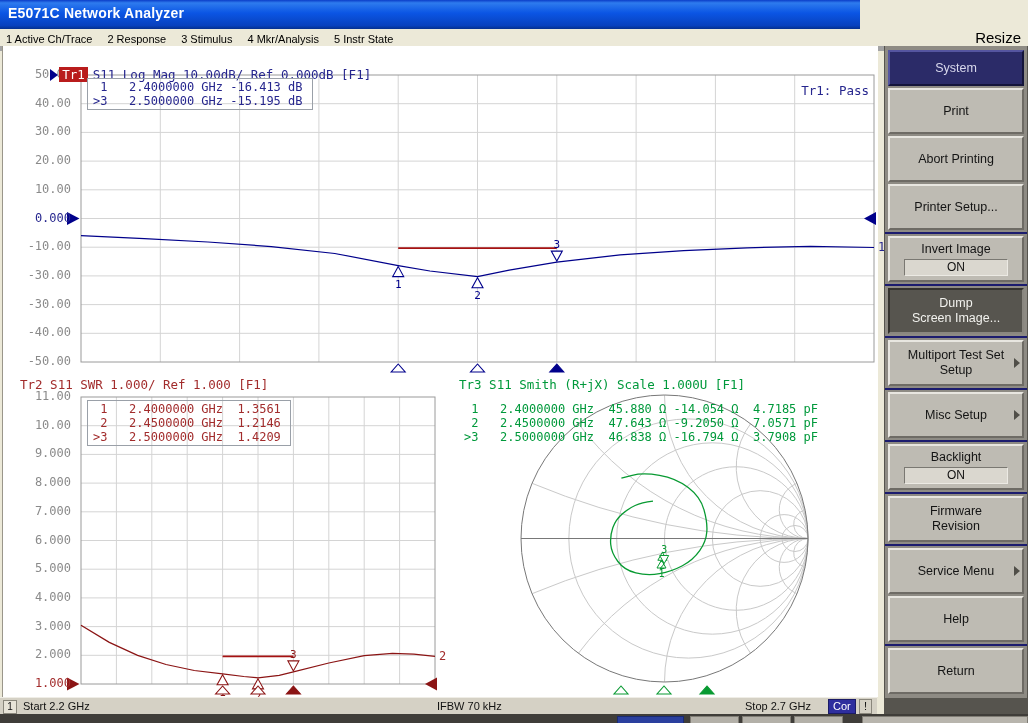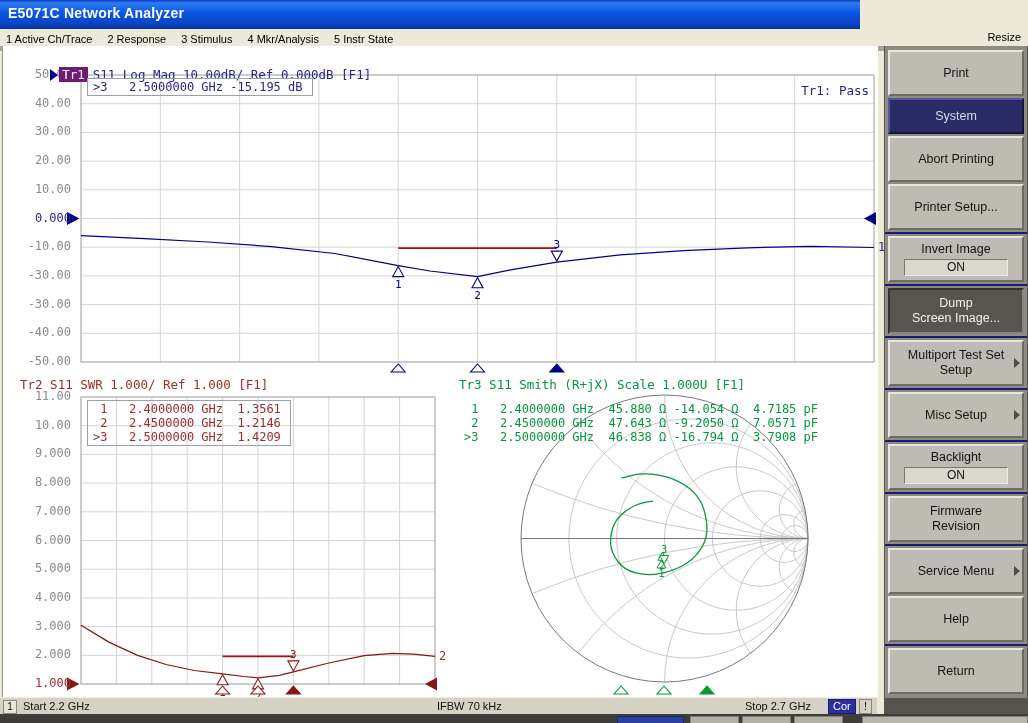--- a/index.html
+++ b/index.html
@@ -2,25 +2,25 @@
 <html><head>
 <meta charset="utf-8">
 <style>
   html,body{margin:0;padding:0;background:#777;}
   .screen{position:relative;width:1028px;height:723px;overflow:hidden;background:#ECE9D8;font-family:"Liberation Sans",sans-serif;}
   .titlebar{position:absolute;left:0;top:0;width:860px;height:29px;
     background:linear-gradient(180deg,#0B3DC8 0%,#2E7BEE 10%,#0B55E4 45%,#0841BE 88%,#05308F 100%);}
   .title-text{position:absolute;left:8px;top:5px;color:#fff;font-weight:bold;font-size:14px;letter-spacing:.2px;}
   .menubar{position:absolute;left:0;top:29px;width:1028px;height:17px;background:#ECE9D8;border-bottom:5px solid #a3a3a3;}
   .menu-item{display:inline-block;margin-left:6px;margin-right:9px;font-size:11px;color:#000;line-height:17px;cursor:default;}
-  .resize{position:absolute;right:7px;top:0;font-size:11px;line-height:17px;color:#000;}
+  .resize{position:absolute;right:7px;top:0;font-size:15px;line-height:17px;color:#000;}
   .display{position:absolute;left:2px;top:46px;width:875px;height:651px;background:#fff;border-left:1px solid #9a968a;}
   .tr-header{position:absolute;font:12.5px "DejaVu Sans Mono",monospace;white-space:pre;z-index:3;}
   .tri-right{display:inline-block;width:0;height:0;border-left:8px solid #00008B;border-top:6px solid transparent;border-bottom:6px solid transparent;vertical-align:-2px;margin-right:1px;}
-  .tr-box{background:#701a75;color:#fff;padding:0 3px;margin-right:5px;}
+  .tr-box{background:#b91c1c;color:#fff;padding:0 3px;margin-right:5px;}
   .mkbox{position:absolute;border:1px solid #9aa0a8;padding:1px 0 1px 5px;z-index:3;background:transparent;}
   .mkrows{position:absolute;padding:1px 0 1px 5px;z-index:3;}
   .mkrow{white-space:pre;font:12px "DejaVu Sans Mono",monospace;line-height:14px;}
   .pass{position:absolute;font:12.5px "DejaVu Sans Mono",monospace;text-align:right;z-index:3;}
   .statusbar{position:absolute;left:0;top:697px;width:877px;height:17px;background:#D5D1C5;border-top:1px solid #efede6;font-size:11px;color:#111;}
   .ch-box{position:absolute;left:3px;top:2px;width:12px;height:12px;border:1px solid #8a877c;background:#E8E4D8;text-align:center;line-height:12px;font-size:10px;}
   .st-start{position:absolute;left:23px;top:2px;}
   .st-ifbw{position:absolute;left:437px;top:2px;}
   .st-stop{position:absolute;left:745px;top:2px;}
   .cor{position:absolute;left:828px;top:1px;background:#2E2E9E;color:#fff;padding:0 4px;height:13px;line-height:13px;border:1px solid #1b1b66;}
@@ -61,20 +61,21 @@
   <div class="display" id="display">
     <div class="tr-header" id="hdr-tr1" style="left: 2px; top: 6px; color: rgb(38, 38, 142);">
       <span class="tri-right"></span><span class="tr-box">Tr1</span><span>S11 Log Mag 10.00dB/ Ref 0.000dB [F1]</span>
     </div>
     <div class="tr-header" id="hdr-tr2" style="left: 17px; top: 331px; color: rgb(162, 44, 44);">Tr2 S11 SWR 1.000/ Ref 1.000 [F1]</div>
     <div class="tr-header" id="hdr-tr3" style="left: 456px; top: 331px; color: rgb(0, 153, 59);">Tr3 S11 Smith (R+jX) Scale 1.000U [F1]</div>
 
     <div class="pass" id="pass-tr1" style="left: 690px; top: 37px; width: 176px; color: rgb(38, 38, 142);">Tr1: Pass</div>
 
     <div class="mkbox" id="mkrows-tr1" style="left: 84px; top: 32px; width: 219px; color: rgb(38, 38, 142);">
+        <div class="mkrow"> 1   2.4000000 GHz -16.413 dB</div>
         <div class="mkrow">&gt;3   2.5000000 GHz -15.195 dB</div>
       </div>
     <div class="mkbox" id="mkrows-tr2" style="left: 84px; top: 354px; width: 197px; color: rgb(162, 44, 44);">
         <div class="mkrow"> 1   2.4000000 GHz  1.3561</div>
         <div class="mkrow"> 2   2.4500000 GHz  1.2146</div>
         <div class="mkrow">&gt;3   2.5000000 GHz  1.4209</div>
       </div>
     <div class="mkrows" id="mkrows-tr3" style="left: 456px; top: 355px; color: rgb(0, 153, 59);">
         <div class="mkrow"> 1   2.4000000 GHz  45.880 Ω -14.054 Ω  4.7185 pF</div>
         <div class="mkrow"> 2   2.4500000 GHz  47.643 Ω -9.2050 Ω  7.0571 pF</div>
@@ -234,25 +235,25 @@
     <span class="ch-box">1</span>
     <span class="st-start">Start 2.2 GHz</span>
     <span class="st-ifbw">IFBW 70 kHz</span>
     <span class="st-stop">Stop 2.7 GHz</span>
     <span class="cor">Cor</span>
     <span class="alert">!</span>
   </div>
 
   <div class="sidebar">
     <div class="sk-stack" id="sidebar-stack">
-        <div class="sk">
-          <span class="sk-label">Print</span>
-        </div>
         <div class="sk sk-header">
           <span class="sk-label">System</span>
+        </div>
+        <div class="sk">
+          <span class="sk-label">Print</span>
         </div>
         <div class="sk">
           <span class="sk-label">Abort Printing</span>
         </div>
         <div class="sk">
           <span class="sk-label">Printer Setup...</span>
         </div>
         <div class="sk-sep"></div>
         <div class="sk">
           <span class="sk-label">Invert Image</span>

